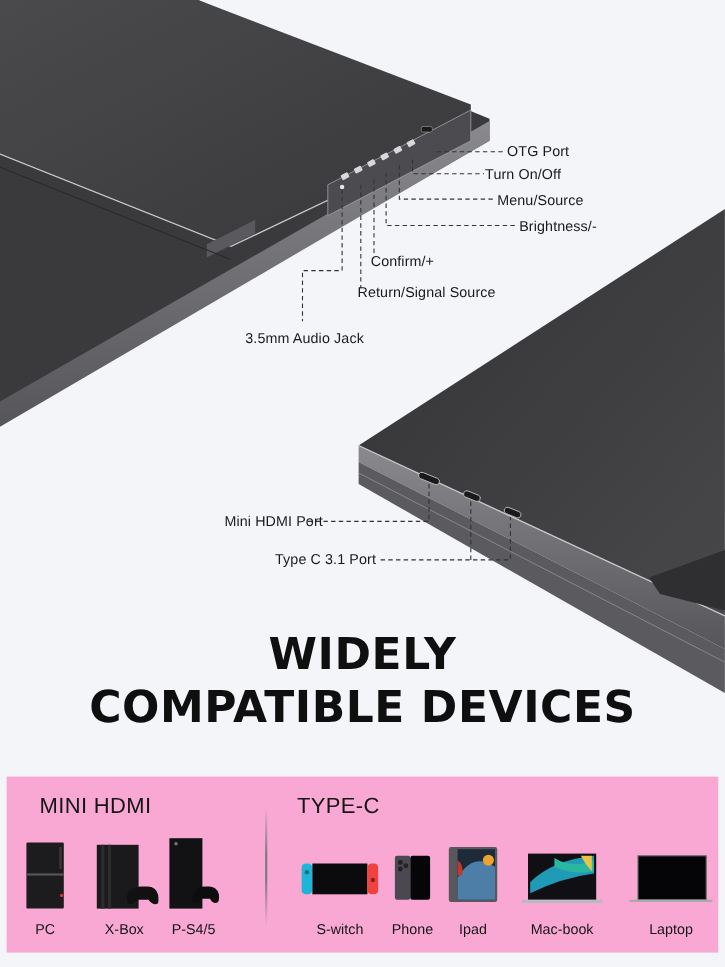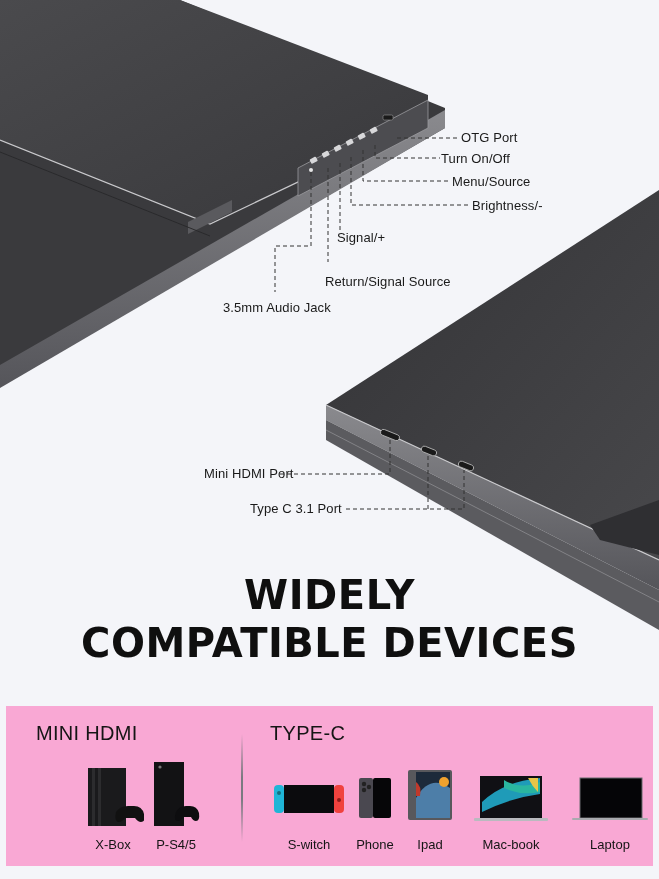--- a/index.html
+++ b/index.html
@@ -126,34 +126,43 @@
       <polyline points="280,474 390,474 390,440"></polyline>
       <polyline points="346,509 464,509 464,470"></polyline>
       <polyline points="428,509 428,456"></polyline>
     </g>
   </svg>
 
   <span class="label" style="left:461px; top:130px;text-align:center;">OTG Port</span>
   <span class="label" style="left:441px; top:151px;">Turn On/Off</span>
   <span class="label" style="left:452px; top:174px;">Menu/Source</span>
   <span class="label" style="left:472px; top:198px;">Brightness/-</span>
-  <span class="label" style="left:337px; top:230px;">Signal/+</span>
-  <span class="label" style="left:325px; top:274px;">Return/Signal Source</span>
+  <span class="label" style="left:337px; top:230px;">Confirm/+</span>
+  <span class="label" style="left:325px; top:258px;">Return/Signal Source</span>
   <span class="label" style="left:223px; top:300px;">3.5mm Audio Jack</span>
   <span class="label" style="left:183px; top:466px;margin-left:21px;">Mini HDMI Port</span>
   <span class="label" style="left:250px; top:501px;">Type C 3.1 Port</span>
 
   <div class="headline h2">COMPATIBLE DEVICES</div>
   <div class="headline h1">WIDELY</div>
 
   <div class="panel">
     <div class="group-title" style="left:30px; top:16px;">MINI HDMI</div>
     <div class="divider"></div>
     <div class="group-title" style="left:264px; top:16px;">TYPE-C</div>
 
+    <div class="dev" style="left:14px; top:58px; width:42px; height:100px;">
+      <svg width="42" height="64" viewBox="0 0 42 64">
+        <rect x="4" y="2" width="34" height="60" rx="1" fill="#1c1c1e"></rect>
+        <rect x="4" y="30" width="34" height="2" fill="#555"></rect>
+        <rect x="34" y="6" width="2" height="20" fill="#3a3a3c"></rect>
+        <circle cx="36" cy="50" r="1.5" fill="#d33"></circle>
+      </svg>
+      <span class="cap" style="top:73px;">PC</span>
+    </div>
 
     <div class="dev" style="left:76px; top:58px; width:62px; height:100px;">
       <svg width="62" height="64" viewBox="0 0 62 64">
         <rect x="6" y="4" width="38" height="58" fill="#1a1a1c"></rect>
         <rect x="10" y="4" width="3" height="58" fill="#2c2c2e"></rect>
         <rect x="16" y="4" width="3" height="58" fill="#2c2c2e"></rect>
         <path d="M34 48 q4 -6 12 -6 h6 q8 0 10 8 q2 8 -3 8 q-3 0 -6 -4 h-10 q-3 4 -6 4 q-5 0 -3 -10z" fill="#111"></path>
       </svg>
       <span class="cap" style="top:73px;">X-Box</span>
     </div>

